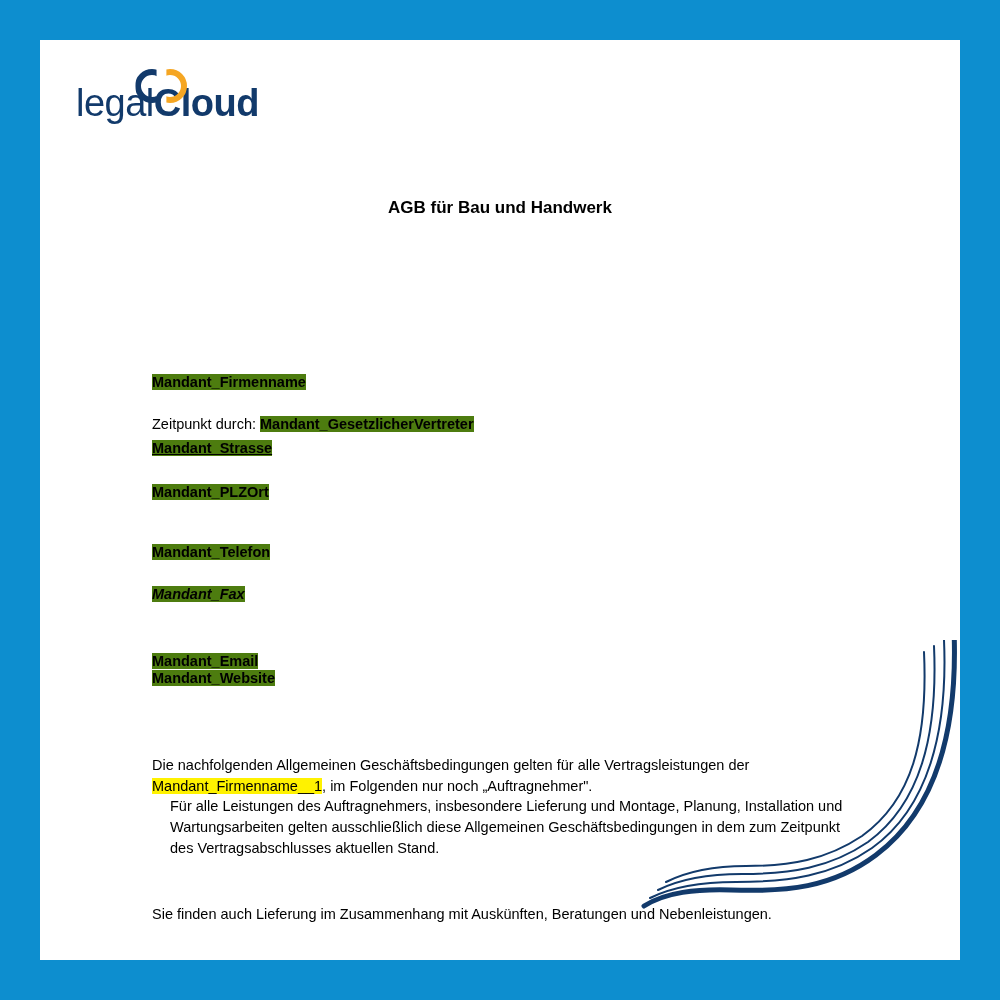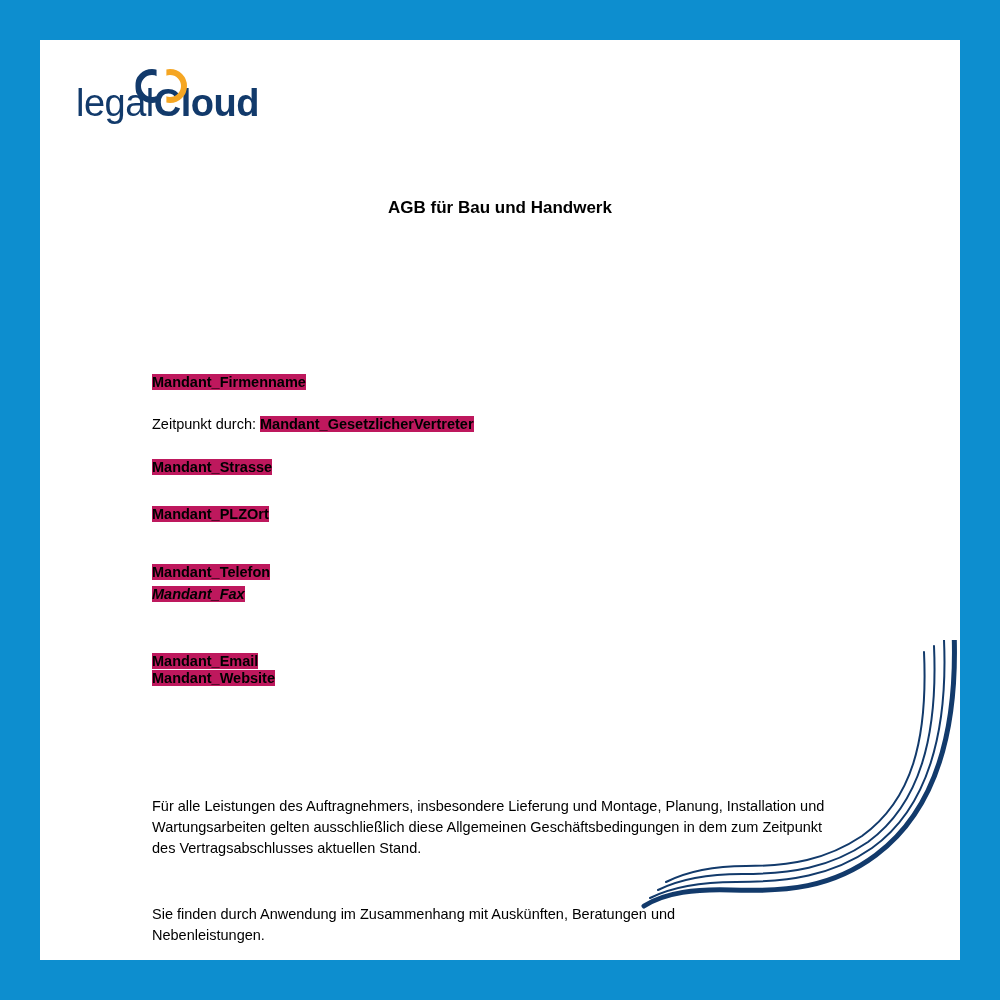--- a/index.html
+++ b/index.html
@@ -86,21 +86,21 @@
   }
   .para {
     position: absolute;
     left: 112px;
     width: 700px;
     font-size: 14.5px;
     color: #000;
     line-height: 1.45;
   }
   .hl {
-    background: #be185d;
+    background: #4d7c0f;
     font-weight: 700;
   }
   .hl-plain {
     background: #fff200;
     font-weight: 400;
   }
   .field-line {
     position: absolute;
     left: 112px;
     font-size: 14.5px;
@@ -133,36 +133,37 @@
 
   <div class="doc">
 
     <div class="doc-title">AGB für Bau und Handwerk</div>
 
 
     <div class="field-line" style="top: 334px;"><span class="hl">Mandant_Firmenname</span></div>
 
     <div class="field-line" style="top: 376px;"><span>Zeitpunkt durch: </span><span class="hl">Mandant_GesetzlicherVertreter</span></div>
 
-    <div class="field-line" style="top: 419px;"><span class="hl">Mandant_Strasse</span></div>
+    <div class="field-line" style="top: 400px; text-decoration: underline;"><span class="hl">Mandant_Strasse</span></div>
 
-    <div class="field-line" style="top: 466px;"><span class="hl">Mandant_PLZOrt</span></div>
+    <div class="field-line" style="top: 444px;"><span class="hl">Mandant_PLZOrt</span></div>
 
-    <div class="field-line" style="top: 524px; text-align: center;"><span class="hl">Mandant_Telefon</span></div>
+    <div class="field-line" style="top: 504px; text-align: center;"><span class="hl">Mandant_Telefon</span></div>
 
     <div class="field-line" style="top: 546px; font-style: italic;"><span class="hl">Mandant_Fax</span></div>
 
     <div class="field-line" style="top: 613px;"><span class="hl">Mandant_Email</span></div>
 
     <div class="field-line" style="top: 630px; border-radius: 8px;"><span class="hl">Mandant_Website</span></div>
 
+    <div class="para" style="top: 715px; width: 700px;"><span>Die nachfolgenden Allgemeinen Geschäftsbedingungen gelten für alle Vertragsleistungen der </span><span class="hl-plain">Mandant_Firmenname__1</span><span>, im Folgenden nur noch „Auftragnehmer".</span></div>
 
-    <div class="para" style="top: 756px; width: 680px;">Für alle Leistungen des Auftragnehmers, insbesondere Lieferung und Montage, Planung, Installation und Wartungsarbeiten gelten ausschließlich diese Allgemeinen Geschäftsbedingungen in dem zum Zeitpunkt des Vertragsabschlusses aktuellen Stand.</div>
+    <div class="para" style="top: 756px; width: 680px; margin-left: 18px;">Für alle Leistungen des Auftragnehmers, insbesondere Lieferung und Montage, Planung, Installation und Wartungsarbeiten gelten ausschließlich diese Allgemeinen Geschäftsbedingungen in dem zum Zeitpunkt des Vertragsabschlusses aktuellen Stand.</div>
 
-    <div class="para" style="top: 864px; width: 640px;">Sie finden durch Anwendung im Zusammenhang mit Auskünften, Beratungen und Nebenleistungen.</div>
+    <div class="para" style="top: 864px; width: 640px;">Sie finden auch Lieferung im Zusammenhang mit Auskünften, Beratungen und Nebenleistungen.</div>
 
   </div>
 
   <svg class="curl" viewBox="0 0 330 330" xmlns="http://www.w3.org/2000/svg">
     <path d="M318 -10 C 322 90, 300 170, 240 215 C 196 248, 150 252, 95 250 C 60 249, 30 252, 8 266" fill="none" stroke="#123a6b" stroke-width="5" stroke-linecap="round"></path>
     <path d="M308 0 C 312 92, 292 168, 236 208 C 196 236, 152 242, 100 242 C 66 242, 38 246, 14 258" fill="none" stroke="#123a6b" stroke-width="2" stroke-linecap="round"></path>
     <path d="M298 6 C 302 96, 284 164, 232 202 C 194 228, 154 234, 106 234 C 74 234, 46 238, 22 250" fill="none" stroke="#123a6b" stroke-width="2" stroke-linecap="round"></path>
     <path d="M288 12 C 292 100, 276 160, 226 196 C 190 220, 154 226, 110 226 C 80 226, 54 230, 30 242" fill="none" stroke="#123a6b" stroke-width="2" stroke-linecap="round"></path>
   </svg>
 

